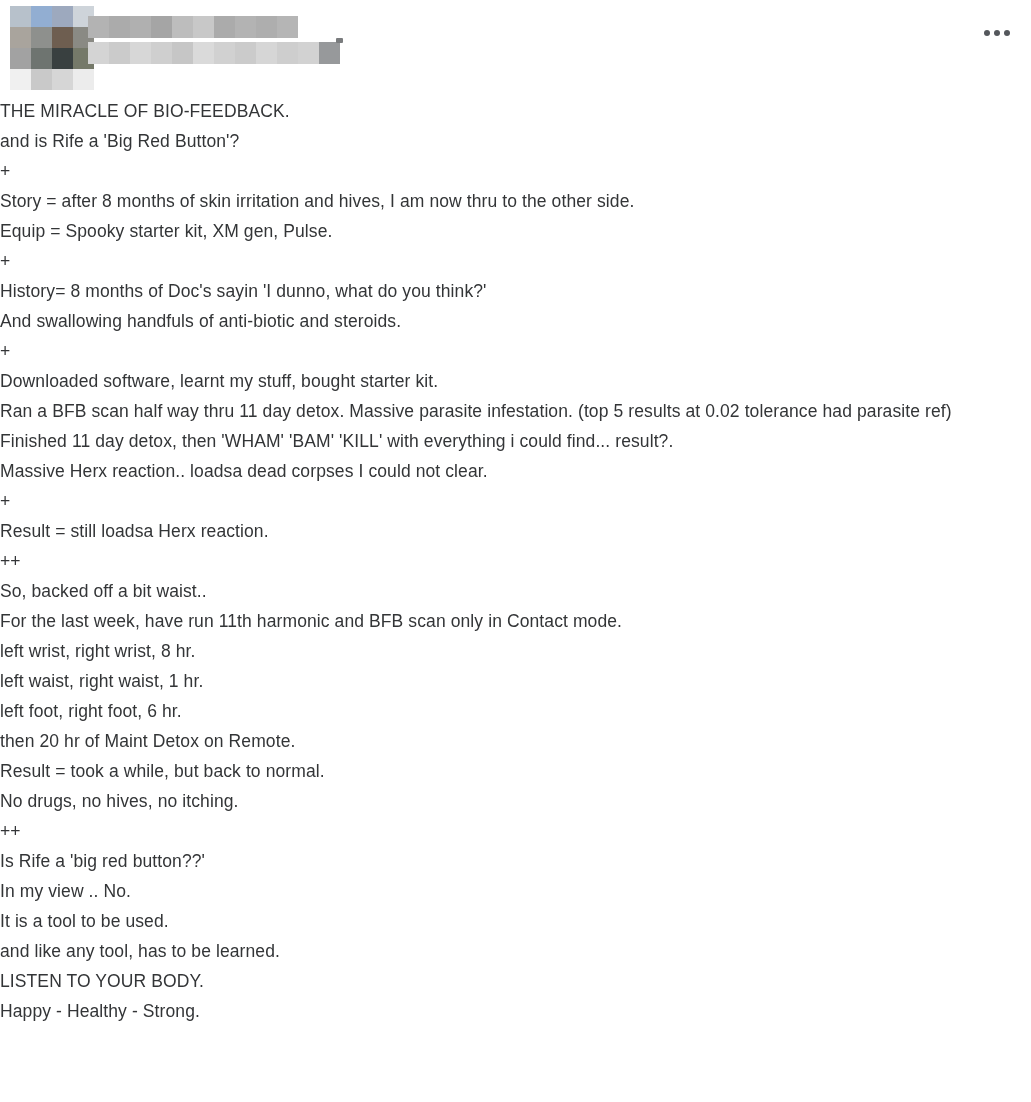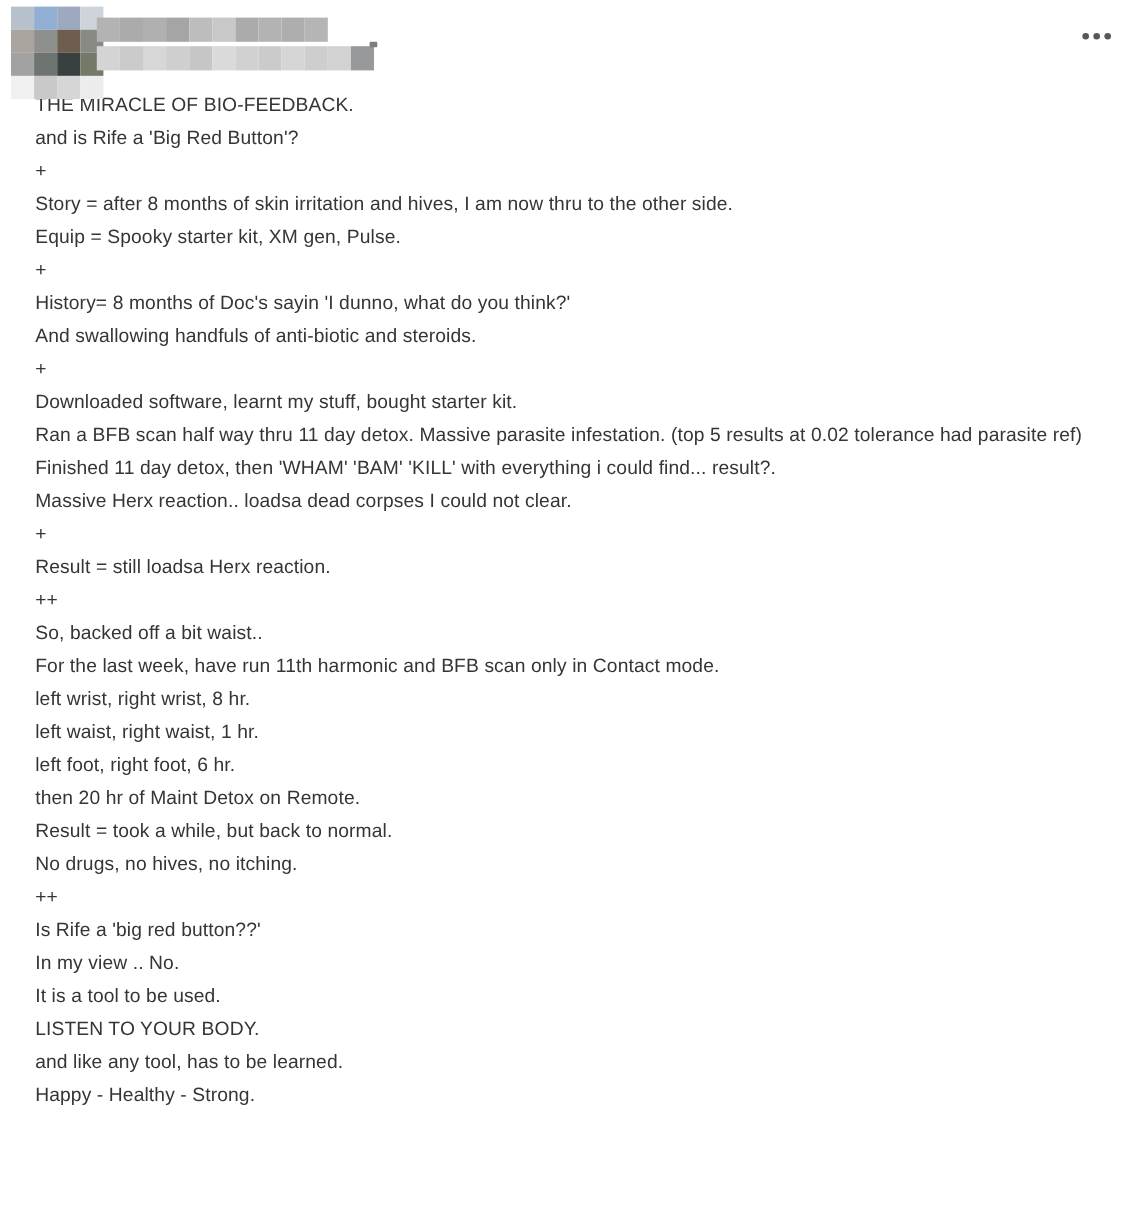--- a/index.html
+++ b/index.html
@@ -58,22 +58,22 @@
   }
   .more-btn .dot {
     width: 6px;
     height: 6px;
     border-radius: 50%;
     background: var(--menu-dot-color, #54575c);
   }
 
   
   .post-text {
-    padding: 0 32px;
-    margin-top: 0;
+    padding: 0 0;
+    margin-top: 16px;
     font-size: 17.5px;
     line-height: 30px;
     letter-spacing: 0.1px;
     color: var(--text-color, #333537);
   }
   .post-line {
     min-height: 30px;
     white-space: pre-wrap;
   }
 </style>
@@ -174,18 +174,18 @@
       <div class="post-line">left wrist, right wrist, 8 hr.</div>
       <div class="post-line">left waist, right waist, 1 hr.</div>
       <div class="post-line">left foot, right foot, 6 hr.</div>
       <div class="post-line">then 20 hr of Maint Detox on Remote.</div>
       <div class="post-line">Result = took a while, but back to normal.</div>
       <div class="post-line">No drugs, no hives, no itching.</div>
       <div class="post-line">++</div>
       <div class="post-line">Is Rife a 'big red button??'</div>
       <div class="post-line">In my view .. No.</div>
       <div class="post-line">It is a tool to be used.</div>
+      <div class="post-line">and like any tool, has to be learned.</div>
       <div class="post-line">LISTEN TO YOUR BODY.</div>
-      <div class="post-line">and like any tool, has to be learned.</div>
       <div class="post-line">Happy - Healthy - Strong.</div>
     </div>
 
 </div>
 
 </body></html>

